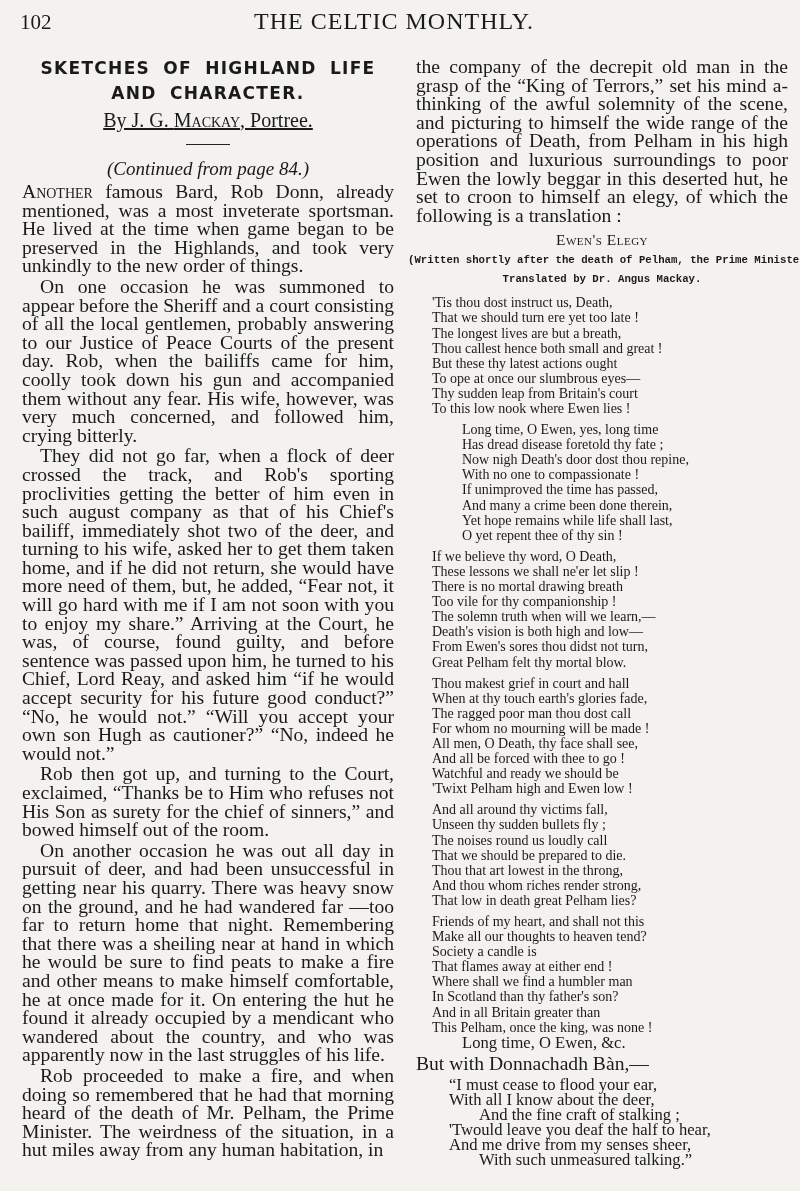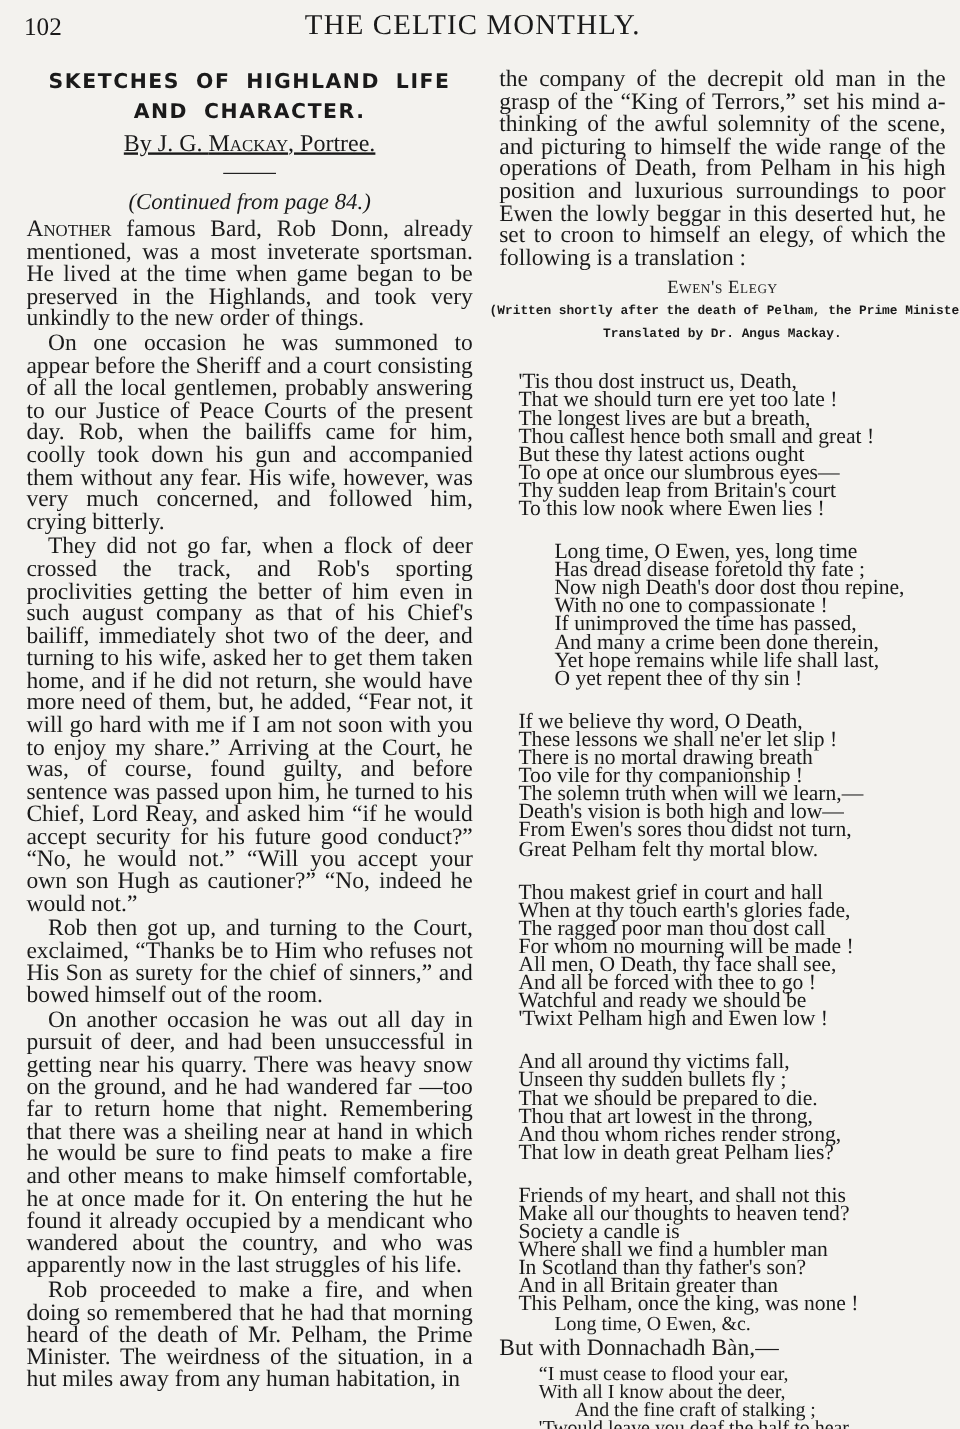--- a/index.html
+++ b/index.html
@@ -25,21 +25,21 @@
     .byline { text-align: center; font-size: 20px; line-height: 24px; margin-top: 2px; text-decoration: underline; }
     .sc { font-variant: small-caps; }
     .rule { width: 44px; height: 0; border-top: 1.5px solid #222; margin: 12px auto 12px auto; }
     .continued { text-align: center; font-style: italic; font-size: 19px; line-height: 24px; margin-bottom: 2px; }
     .para { text-align: justify; text-indent: 18px; margin: 0 0 2px 0; }
     .para.first { text-indent: 0; }
     .lead-sc { font-variant: small-caps; }
     .p-noindent { text-align: justify; margin: 0; }
     .poem-head { text-align: center; font-variant: small-caps; font-size: 15.5px; line-height: 22px; margin-top: 4px; letter-spacing: 0.5px; }
     .poem-sub { text-align: center; font-family: Liberation Mono, monospace; font-weight: bold; font-size: 10.7px; line-height: 19px; white-space: nowrap; margin-left: -8px; margin-right: -8px; }
-    .stanza { font-size: 18px; line-height: 15.1px; margin: 21px 0 6px 16px; }
+    .stanza { font-size: 14px; line-height: 15.1px; margin: 6px 0 6px 16px; }
     .stanza.indent { margin-left: 46px; }
     .stanza .line { white-space: nowrap; }
     .refrain { font-size: 16.6px; line-height: 16px; margin-left: 46px; }
     .donn { font-size: 19.6px; line-height: 22px; margin-top: 2px; }
     .stanza2 { font-size: 16.6px; line-height: 15px; margin: 2px 0 0 33px; }
     .stanza2 .in { padding-left: 30px; }
   </style>
 </head>
 <body>
 
@@ -114,30 +114,32 @@
       <div class="line">For whom no mourning will be made !</div>
       <div class="line">All men, O Death, thy face shall see,</div>
       <div class="line">And all be forced with thee to go !</div>
       <div class="line">Watchful and ready we should be</div>
       <div class="line">'Twixt Pelham high and Ewen low !</div>
     </div>
 
     <div class="stanza">
       <div class="line">And all around thy victims fall,</div>
       <div class="line">Unseen thy sudden bullets fly ;</div>
+      <div class="line">The noises round us loudly call</div>
       <div class="line">That we should be prepared to die.</div>
       <div class="line">Thou that art lowest in the throng,</div>
       <div class="line">And thou whom riches render strong,</div>
       <div class="line">That low in death great Pelham lies?</div>
     </div>
 
     <div class="stanza" style="margin-bottom:0">
       <div class="line">Friends of my heart, and shall not this</div>
       <div class="line">Make all our thoughts to heaven tend?</div>
       <div class="line">Society a candle is</div>
+      <div class="line">That flames away at either end !</div>
       <div class="line">Where shall we find a humbler man</div>
       <div class="line">In Scotland than thy father's son?</div>
       <div class="line">And in all Britain greater than</div>
       <div class="line">This Pelham, once the king, was none !</div>
     </div>
     <div class="refrain">Long time, O Ewen, &amp;c.</div>
 
     <div class="donn">But with Donnachadh Bàn,—</div>
     <div class="stanza2">
       <div>“I must cease to flood your ear,</div>

